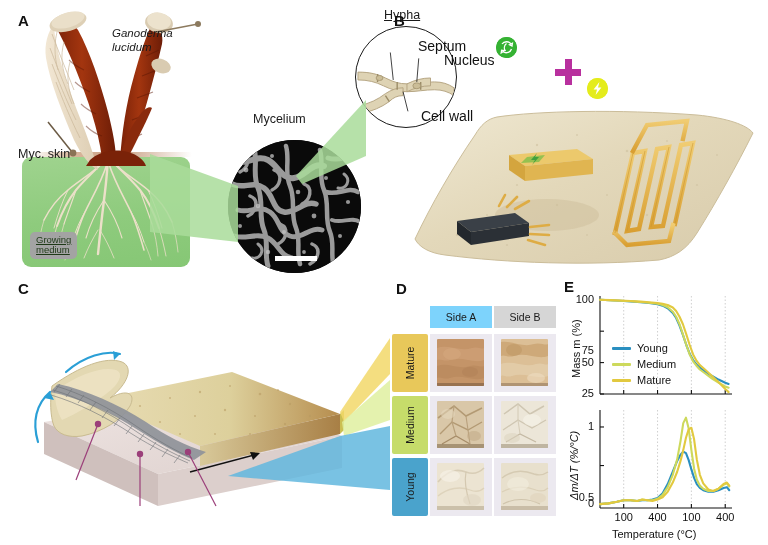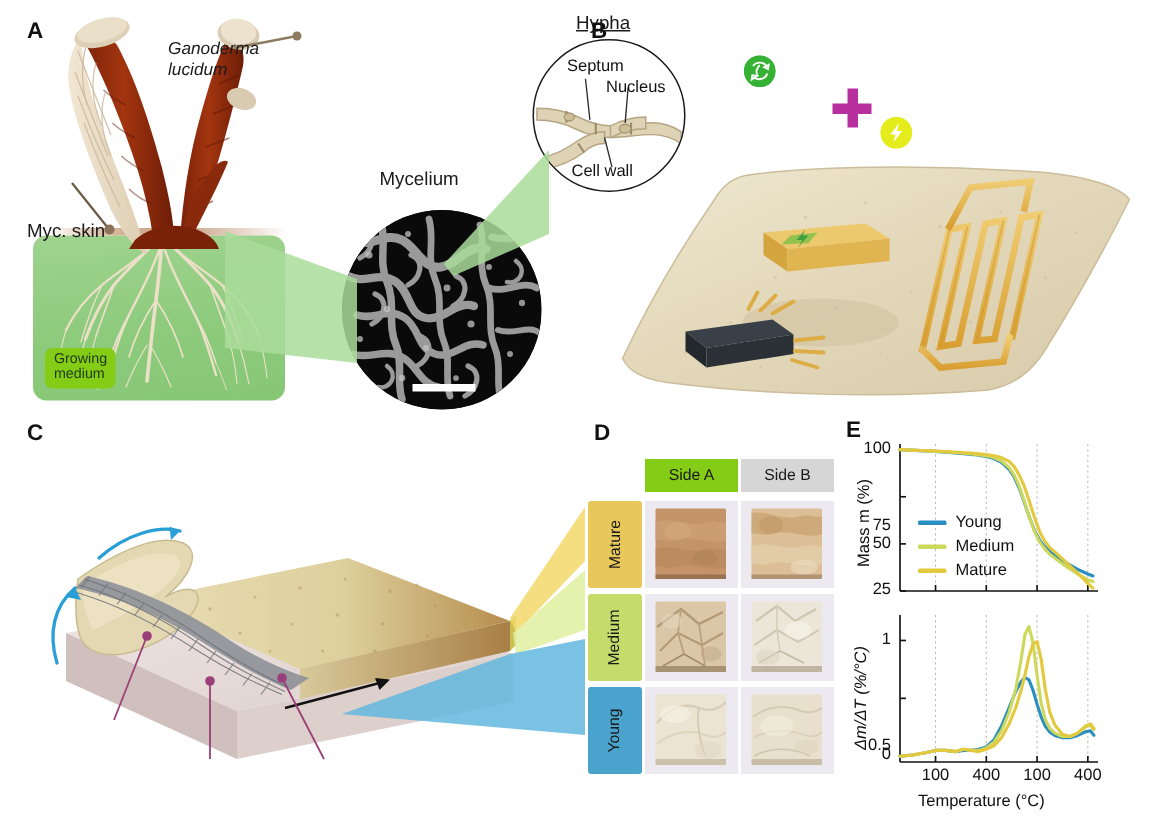--- a/index.html
+++ b/index.html
@@ -35,23 +35,24 @@
 
   
   #panelA { position:absolute; left:0; top:0; width:392px; height:272px; }
   #growing-box {
     position:absolute; left:22px; top:157px; width:168px; height:110px;
     background: linear-gradient(175deg,#9fd38e 0%, #8ecb7d 55%, #86c775 100%);
     border-radius: 9px;
   }
   #growing-medium-tag {
     position:absolute; left:30px; top:232px;
-    background:#84cc16; border-radius:5px;
+    background:#a3a3a3; border-radius:5px;
     padding:3px 6px; font-size:9.5px; color:#1f3a18; line-height:1.1;
     z-index:31;
+    text-decoration:underline;
   }
   
   #mushroom { position:absolute; left:28px; top:8px; width:190px; height:185px; }
   #mushroom svg { width:100%; height:100%; display:block; }
   
   #ground-line {
     position:absolute; left:32px; top:152px; width:160px; height:5px;
     background: linear-gradient(90deg, rgba(214,185,160,0) 0%, #d9b79c 25%, #c89f82 55%, rgba(214,185,160,0) 100%);
     border-radius:3px;
   }
@@ -73,22 +74,22 @@
   
   .wedge { position:absolute; z-index:5; }
   
   #hypha-circle {
     position:absolute; left:355px; top:26px; width:102px; height:102px;
     border:1.6px solid #1a1a1a; border-radius:50%;
     background:#ffffff; overflow:hidden;
   }
   #hypha-circle svg { width:100%; height:100%; }
   .hypha-lbl {
-    position:absolute; font-size:11px; color:#111; z-index:10;
-    font-family:"Liberation Sans", sans-serif; white-space:nowrap;
+    position:absolute; font-size:14px; color:#111; z-index:10;
+    font-family:"Liberation Sans", sans-serif; white-space:nowrap;margin-left:40px;
   }
 
   
   #panelB { position:absolute; left:392px; top:0; width:376px; height:272px; }
   #icon-leaf {
     position:absolute; left:104px; top:37px; width:21px; height:21px;
     border-radius:50%; background:#35b233;
   }
   #icon-bolt {
     position:absolute; left:195px; top:78px; width:21px; height:21px;
@@ -111,21 +112,21 @@
   #peel-art svg { width:100%; height:100%; }
 
   
   #panelD { position:absolute; left:392px; top:272px; width:168px; height:273px; }
   #d-grid { position:absolute; left:24px; top:34px; width:138px; height:222px; }
   .side-head {
     position:absolute; width:62px; height:22px;
     display:flex; align-items:center; justify-content:center;
     font-size:10.5px; color:#1a1a1a;
   }
-  #side-a-head { left:14px; top:0; background:#84cc16; }
+  #side-a-head { left:14px; top:0; background:#7dd3fc; }
   #side-b-head { left:78px; top:0; background:#d6d6d6; }
   .row-tab {
     position:absolute; left:-24px; width:36px; height:58px;
     border-radius:2px;
     display:flex; align-items:center; justify-content:center;
   }
   .row-tab span {
     transform: rotate(-90deg);
     font-size:10.5px; color:#1a1a1a; white-space:nowrap;
   }

